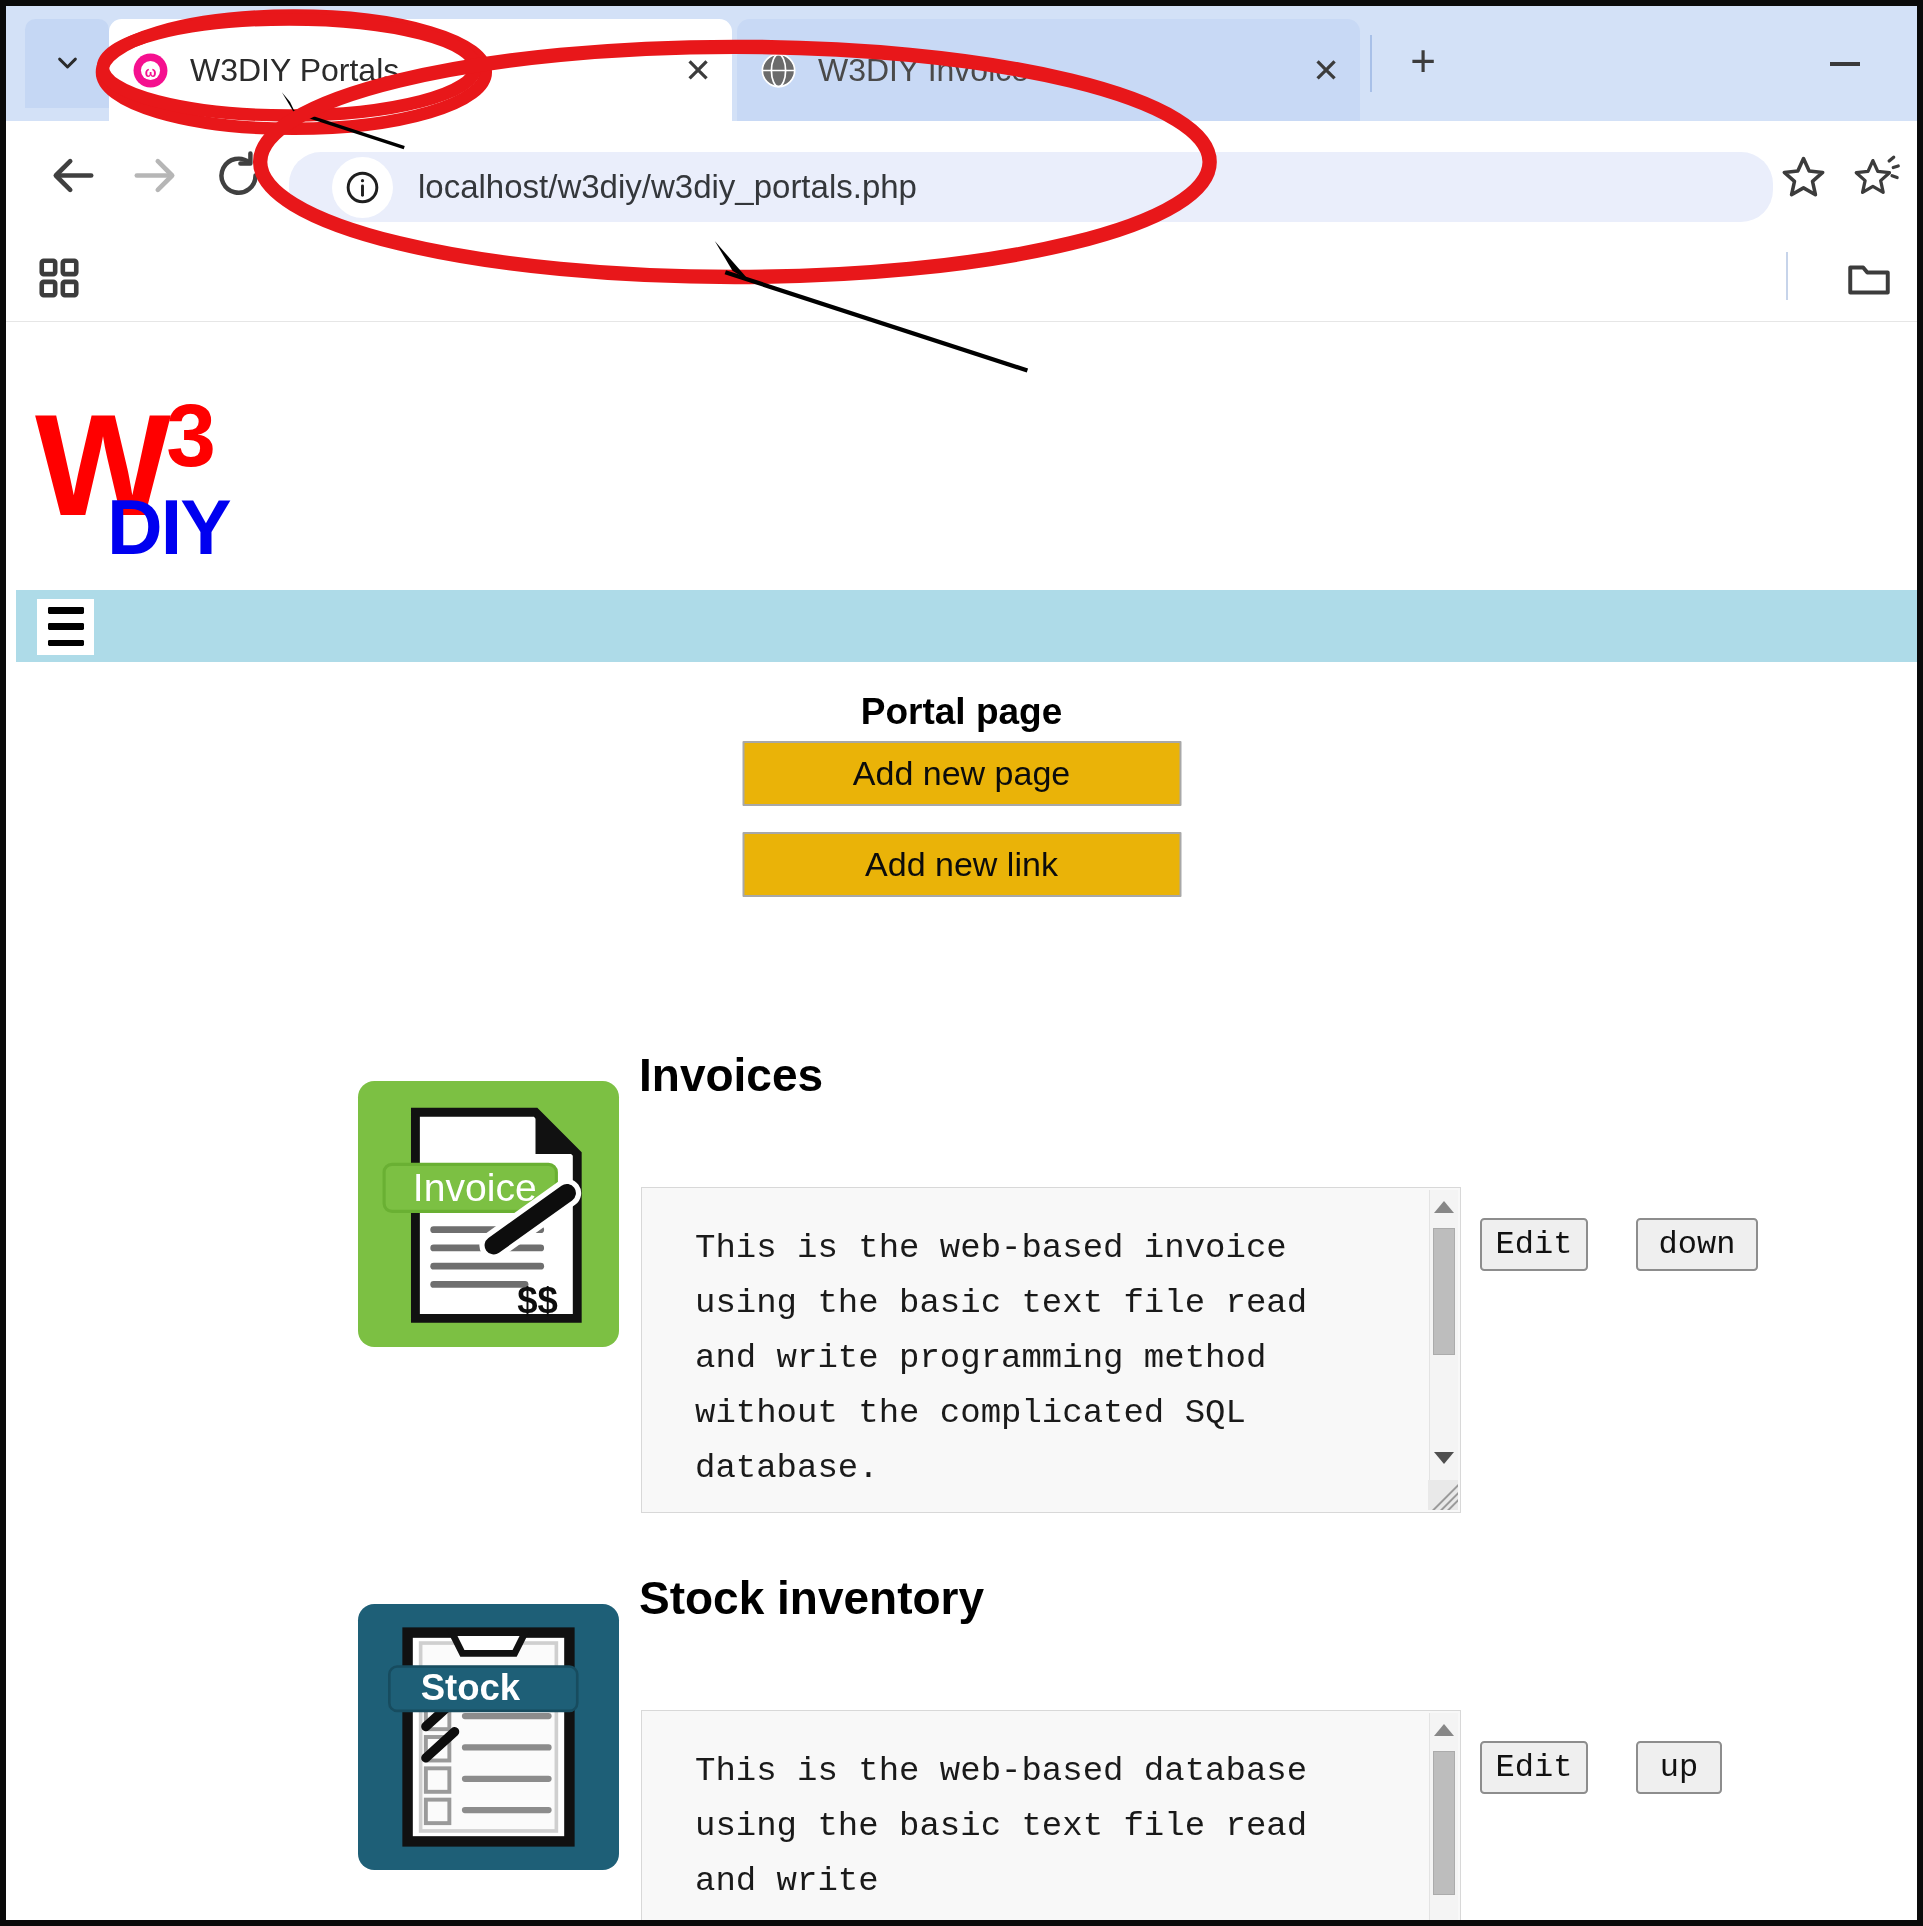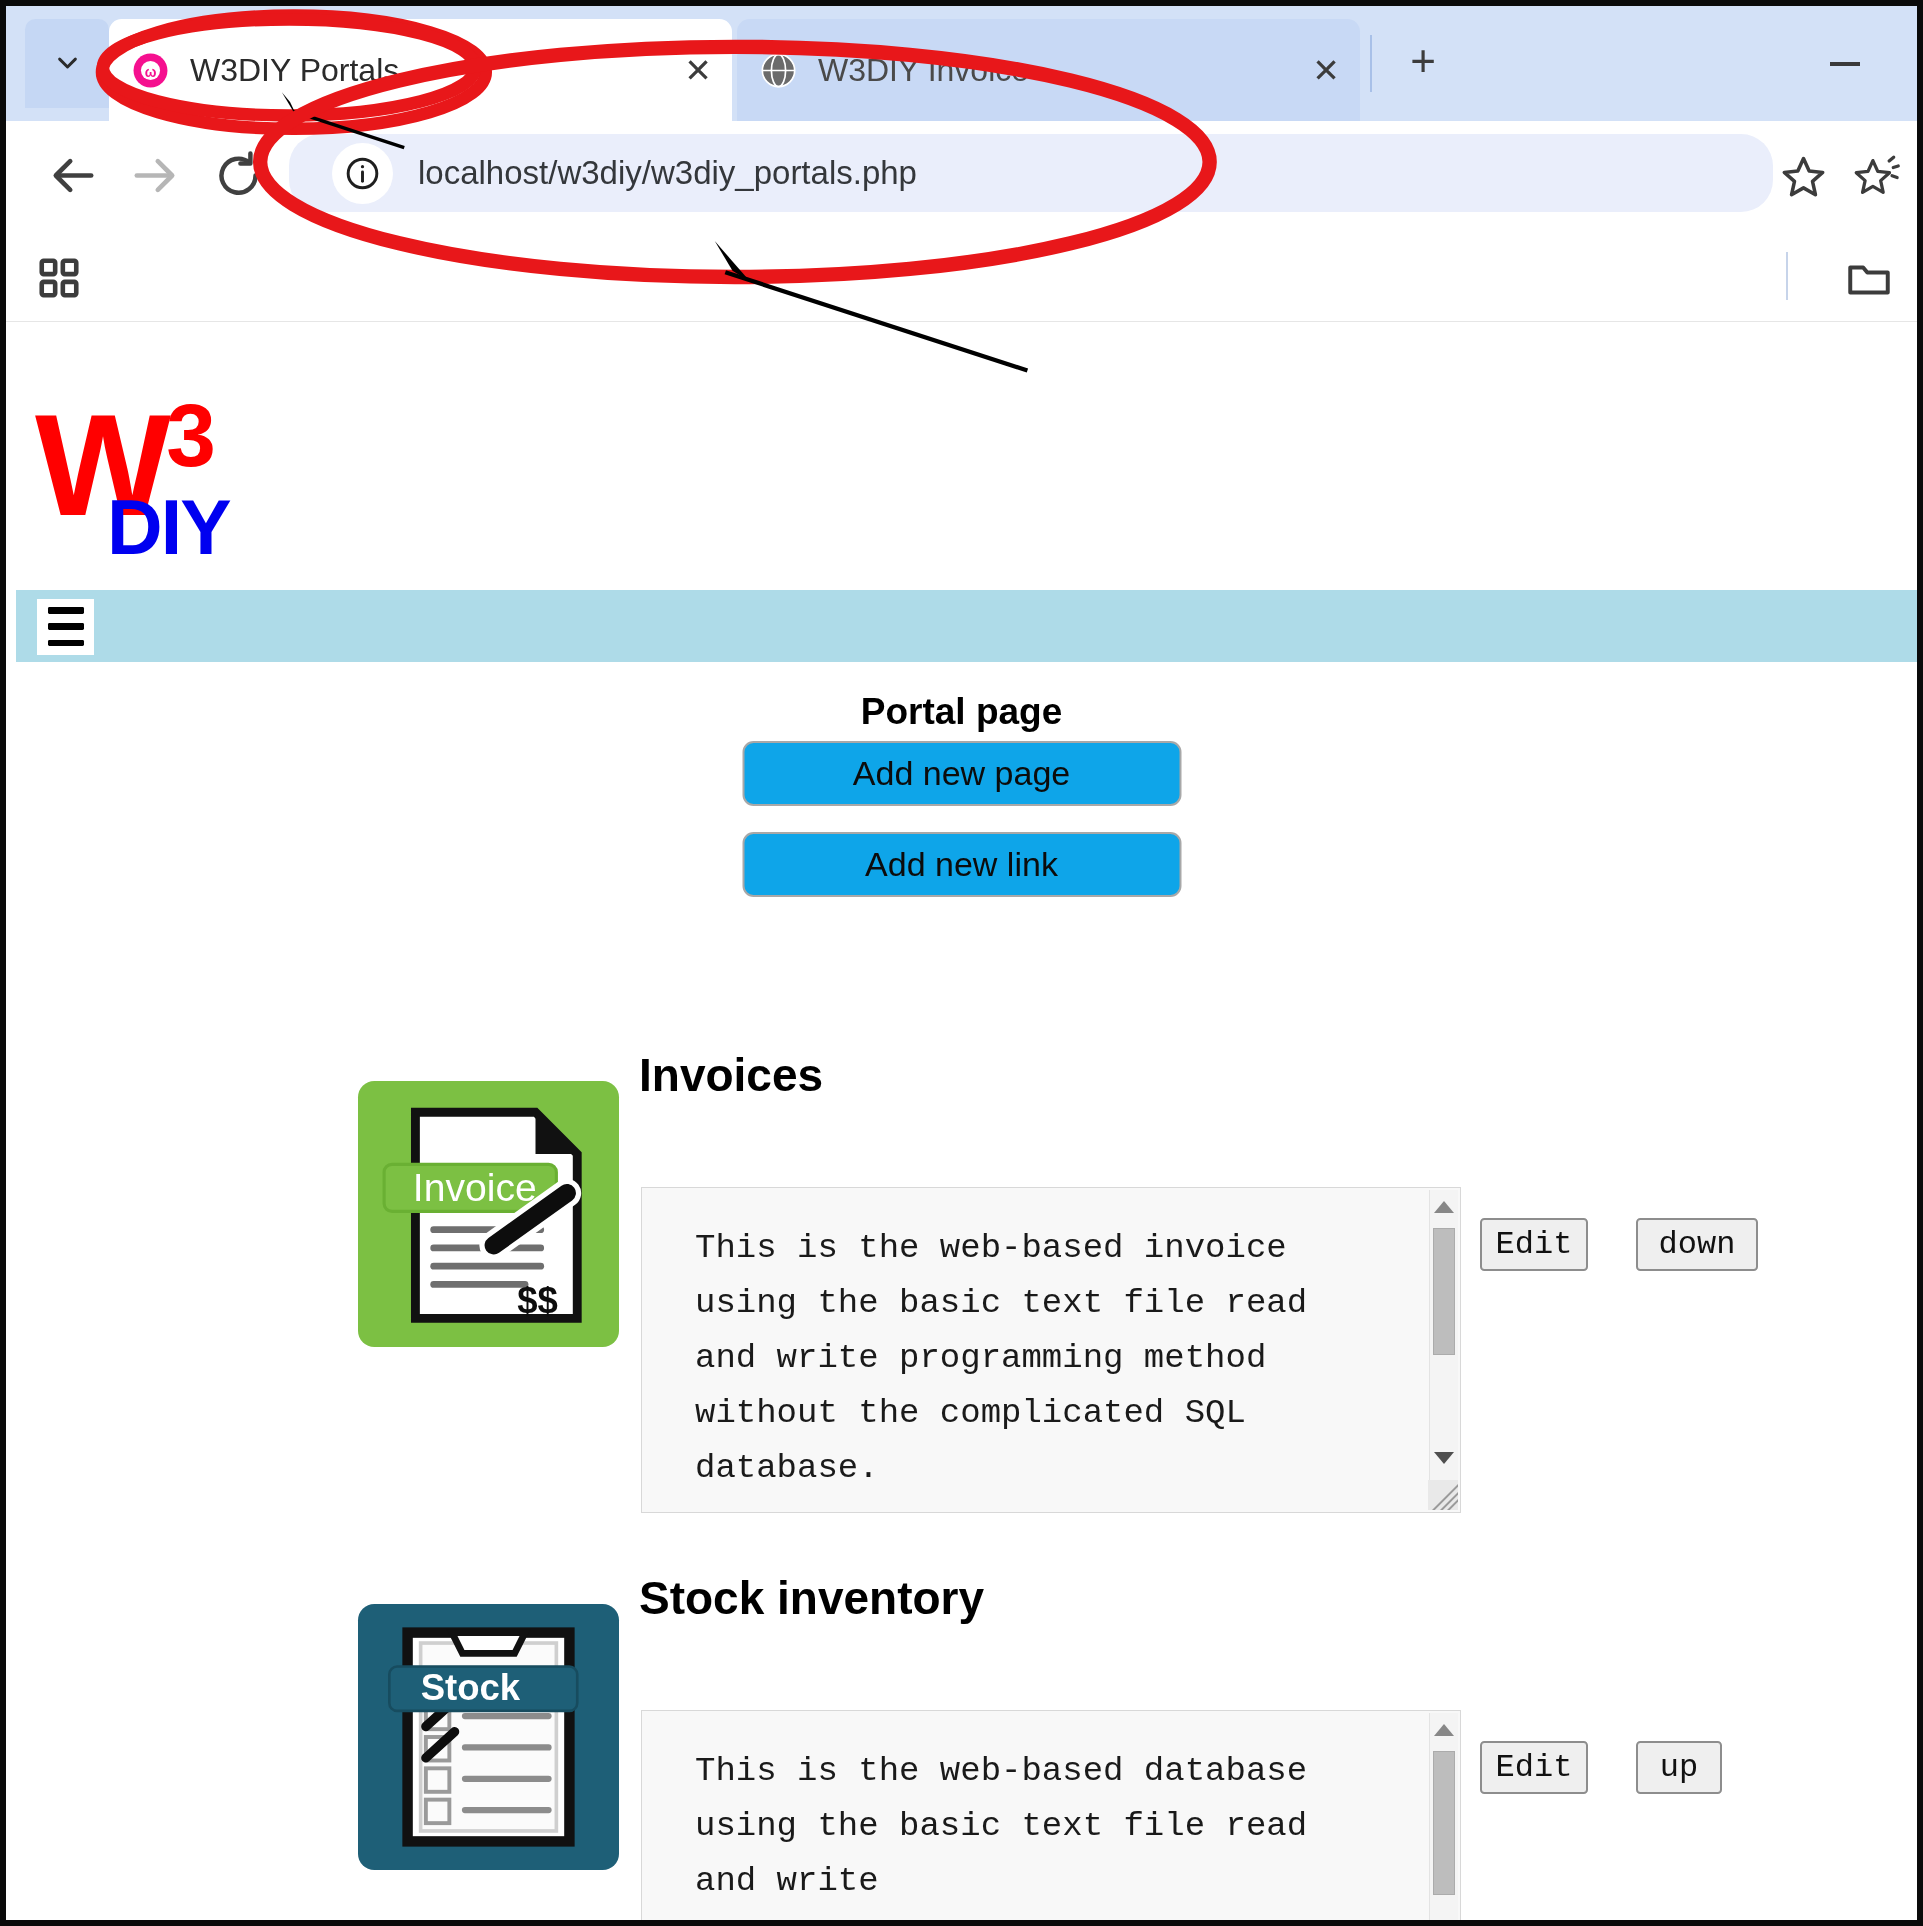--- a/index.html
+++ b/index.html
@@ -71,21 +71,21 @@
   }
   .tb-btn {
     position: absolute; top: 24px; width: 62px; height: 62px;
     display: flex; align-items: center; justify-content: center;
   }
   .tb-back { left: 36px; }
   .tb-fwd  { left: 117px; }
   .tb-reload { left: 201px; }
 
   .omnibox {
-    position: absolute; left: 283px; top: 13px; right: 144px; height: 78px;
+    position: absolute; left: 283px; top: 31px; right: 144px; height: 70px;
     background: #eaeefb; border-radius: 32px;
     display: flex; align-items: center;
   }
   .omni-info {
     width: 61px; height: 61px; flex: 0 0 61px; margin-left: 43px;
     background: #ffffff; border-radius: 50%;
     display:flex; align-items:center; justify-content:center;
   }
   .omni-url {
     margin-left: 25px; font-size: 33px; color: #34373b; white-space: nowrap;
@@ -152,21 +152,21 @@
   .hamburger i { display:block; width: 36px; height: 6.7px; background: #000; border-radius: 1.4px; }
 
   .page-title {
     position: absolute; left: 0; right: 0; top: 367px;
     text-align: center; font-size: 37px; font-weight: 700; color: #000;
   }
 
   .topbtn {
     position: absolute; left: 50%; transform: translateX(-50%);
     width: 439px; height: 65px;
-    background: #0ea5e9; border: 2.4px solid #a8a8a8; border-radius: 11px;
+    background: #eab308; border: 2.4px solid #a8a8a8; border-radius: 1px;
     font-size: 34px; color: #0c0c0c;
     display: flex; align-items: center; justify-content: center;
     font-family: "Liberation Sans", sans-serif;
   }
   .topbtn.b1 { top: 417px; }
   .topbtn.b2 { top: 508px; }
 
   
   .entry { position: absolute; left: 0; right: 0; }
   .entry-icon {

